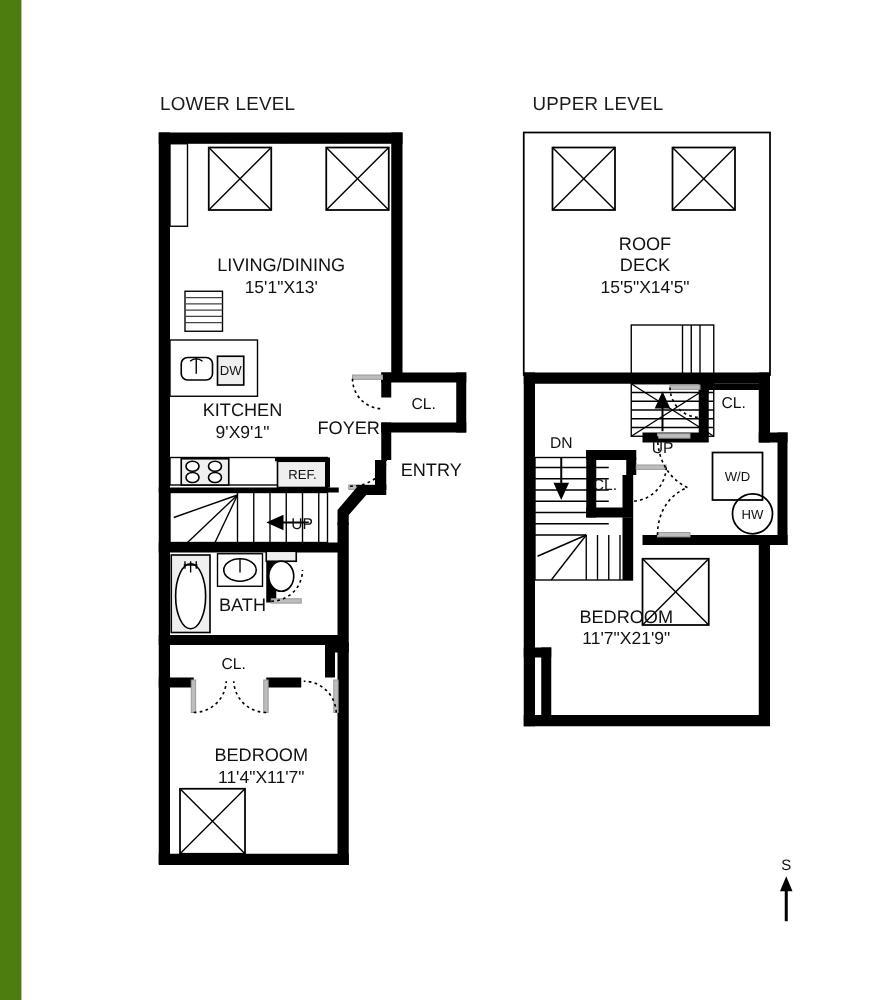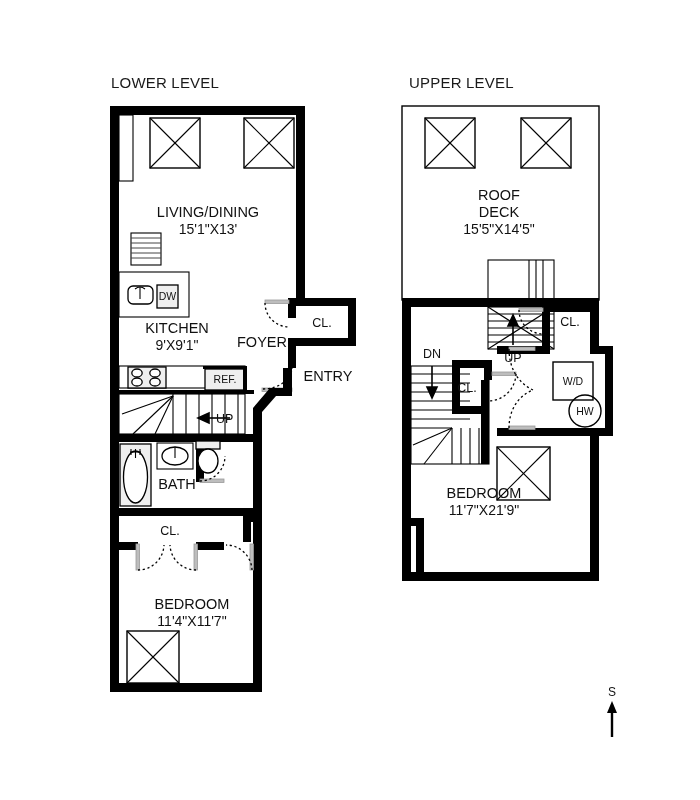--- a/index.html
+++ b/index.html
@@ -1,17 +1,17 @@
 <!DOCTYPE html>
 <html><head>
 <meta charset="utf-8">
 <style>
   html,body{margin:0;padding:0;background:#ffffff;}
   body{width:700px;height:800px;overflow:hidden;font-family:"Liberation Sans",sans-serif;}
-  #stage{position:relative;width:556px;height:800px;background:#4d7c0f;}
+  #stage{position:relative;width:556px;height:800px;background:#4d7c0f;padding-left:17px;}
   svg{display:block;}
   .lvl-title{font-family:"Liberation Sans",sans-serif;font-size:15px;fill:#1a1a1a;letter-spacing:.2px;}
   .rm{font-family:"Liberation Sans",sans-serif;font-size:14.5px;fill:#111;text-anchor:middle;}
   .rm-dim{font-family:"Liberation Sans",sans-serif;font-size:14px;fill:#111;text-anchor:middle;}
   .sm{font-family:"Liberation Sans",sans-serif;font-size:12.5px;fill:#111;text-anchor:middle;}
   .sm-l{font-family:"Liberation Sans",sans-serif;font-size:12.5px;fill:#111;text-anchor:start;}
   .tiny{font-family:"Liberation Sans",sans-serif;font-size:10.5px;fill:#111;text-anchor:middle;}
   .compass-l{font-family:"Liberation Sans",sans-serif;font-size:12px;fill:#111;text-anchor:middle;}
   .wall{fill:#000;}
   .thin{fill:none;stroke:#000;stroke-width:1.4;}

